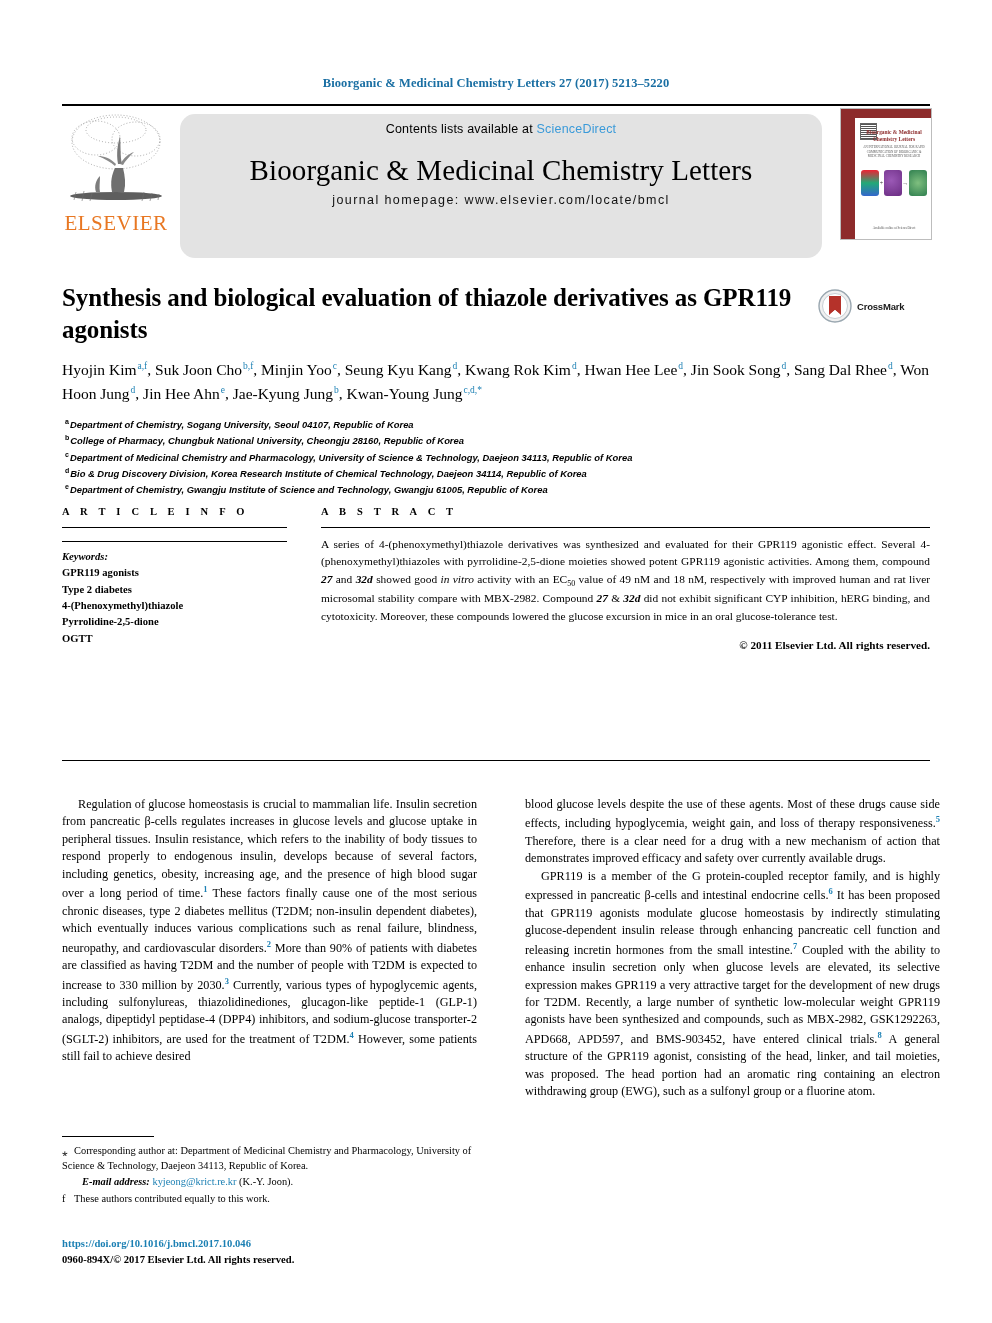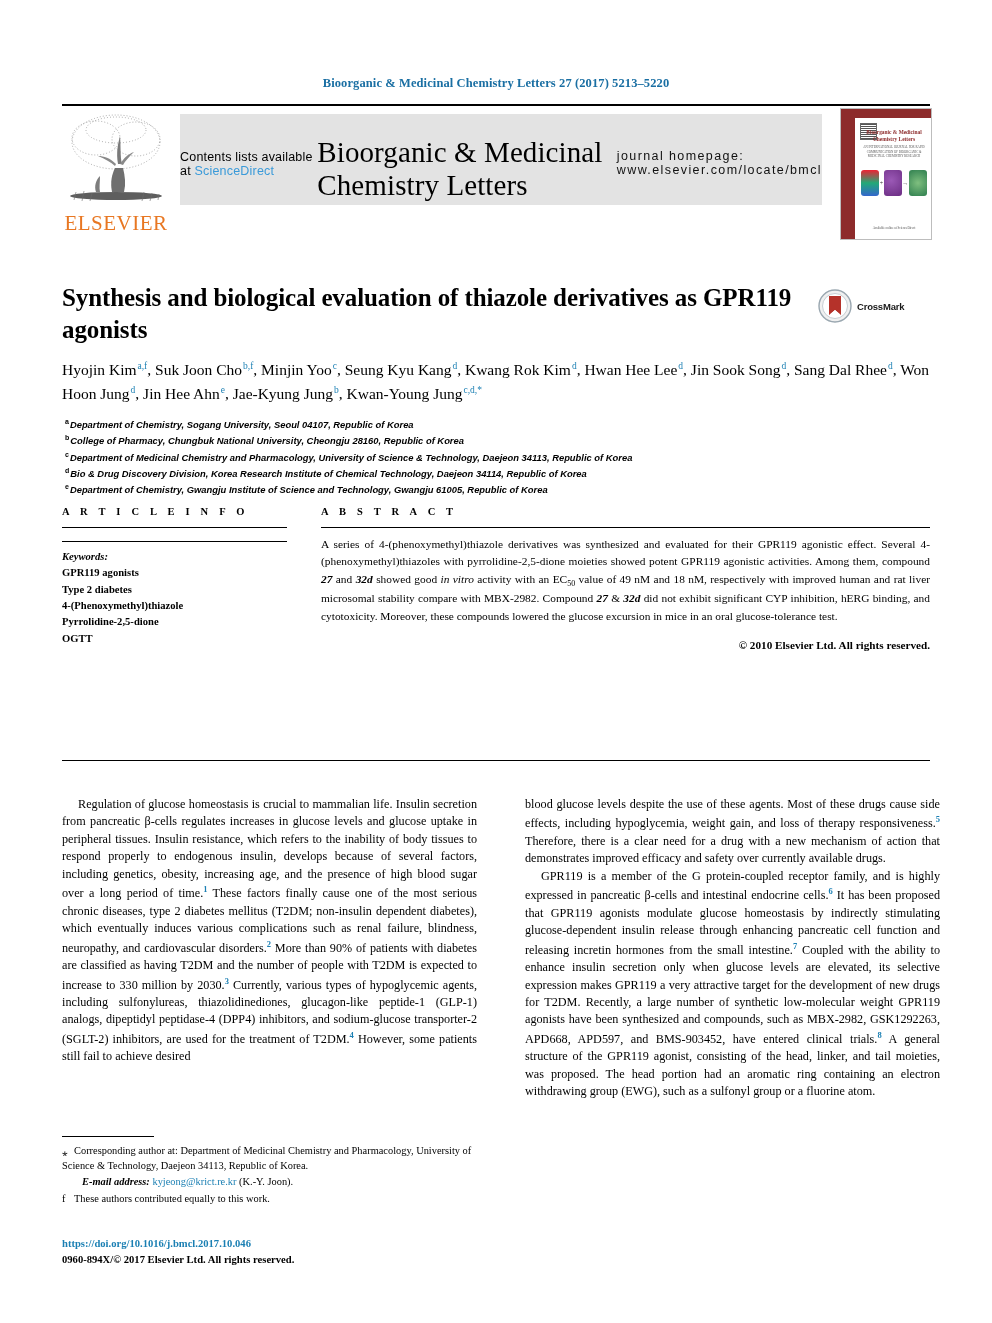--- a/index.html
+++ b/index.html
@@ -76,25 +76,27 @@
     font-family: "Liberation Serif", serif;
     font-size: 21px;
     letter-spacing: 0.5px;
     color: #E87722;
   }
   .banner-grey {
     position: absolute;
     top: 10px;
     left: 118px;
     width: 642px;
-    height: 91px;
+    height: 144px;
     background: #e3e3e3;
     display: flex;
+    flex-direction: column;
     align-items: center;
     justify-content: flex-start;
+    border-radius: 15px;
   }
   .contents-line {
     margin-top: 8px;
     font-family: "Liberation Sans", sans-serif;
     font-size: 12.5px;
     color: #000;
     letter-spacing: 0.2px;
   }
   .contents-line .sd {
     color: #3a9ad9;
@@ -501,21 +503,21 @@
             <div>Pyrrolidine-2,5-dione</div>
             <div>OGTT</div>
           </div>
       </div>
     </div>
 
     <div class="abs-col">
       <div class="sec-head">A B S T R A C T</div>
       <div class="hr-thin"></div>
       <div class="abstract-body">A series of 4-(phenoxymethyl)thiazole derivatives was synthesized and evaluated for their GPR119 agonistic effect. Several 4-(phenoxymethyl)thiazoles with pyrrolidine-2,5-dione moieties showed potent GPR119 agonistic activities. Among them, compound <b>27</b> and <b>32d</b> showed good <i>in vitro</i> activity with an EC<sub>50</sub> value of 49 nM and 18 nM, respectively with improved human and rat liver microsomal stability compare with MBX-2982. Compound <b>27</b> &amp; <b>32d</b> did not exhibit significant CYP inhibition, hERG binding, and cytotoxicity. Moreover, these compounds lowered the glucose excursion in mice in an oral glucose-tolerance test.</div>
-      <div class="copyright">© 2010 Elsevier Ltd. All rights reserved.</div>
+      <div class="copyright">© 2011 Elsevier Ltd. All rights reserved.</div>
     </div>
   </div>
 
   <div class="rule-bottom"></div>
 
   <div class="body-cols">
     <div class="col" id="col-left">
         <p>Regulation of glucose homeostasis is crucial to mammalian life. Insulin secretion from pancreatic β-cells regulates increases in glucose levels and glucose uptake in peripheral tissues. Insulin resistance, which refers to the inability of body tissues to respond properly to endogenous insulin, develops because of several factors, including genetics, obesity, increasing age, and the presence of high blood sugar over a long period of time.<sup class="ref">1</sup> These factors finally cause one of the most serious chronic diseases, type 2 diabetes mellitus (T2DM; non-insulin dependent diabetes), which eventually induces various complications such as renal failure, blindness, neuropathy, and cardiovascular disorders.<sup class="ref">2</sup> More than 90% of patients with diabetes are classified as having T2DM and the number of people with T2DM is expected to increase to 330 million by 2030.<sup class="ref">3</sup> Currently, various types of hypoglycemic agents, including sulfonylureas, thiazolidinediones, glucagon-like peptide-1 (GLP-1) analogs, dipeptidyl peptidase-4 (DPP4) inhibitors, and sodium-glucose transporter-2 (SGLT-2) inhibitors, are used for the treatment of T2DM.<sup class="ref">4</sup> However, some patients still fail to achieve desired</p>
       </div>
     <div class="col" id="col-right">

